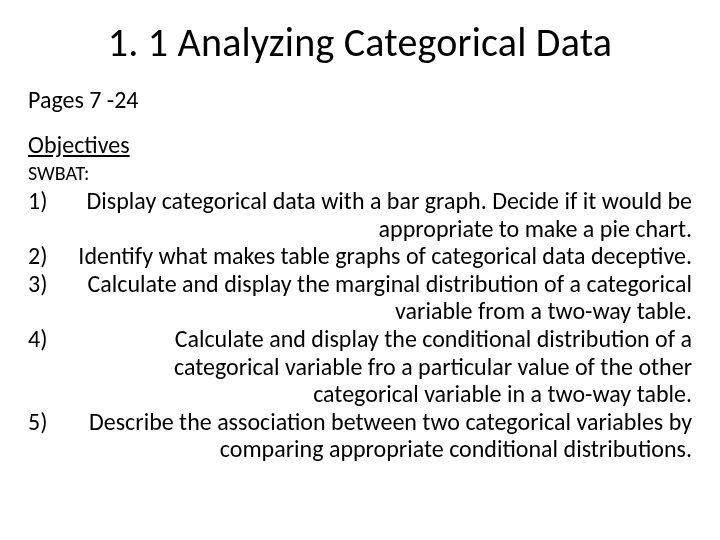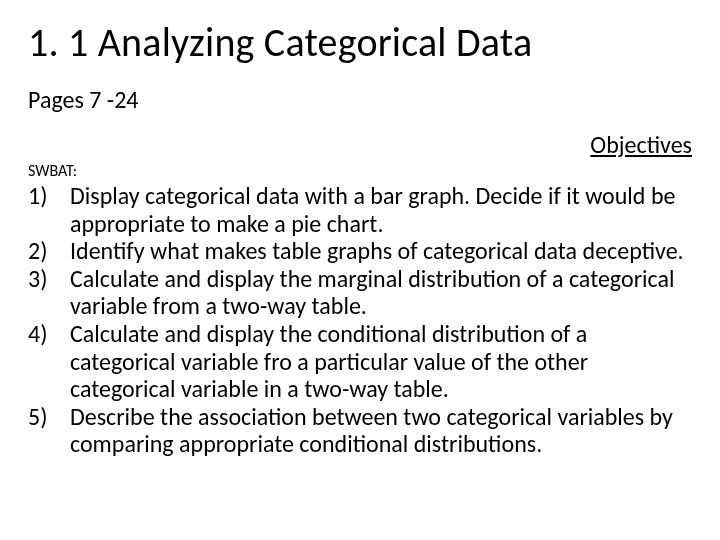--- a/index.html
+++ b/index.html
@@ -12,43 +12,44 @@
       height: 540px;
       background: #ffffff;
       font-family: Calibri, 'Segoe UI', Arial, sans-serif;
       color: #000000;
       padding: 18px 28px 20px 28px;
       overflow: hidden;
     }
     .title {
       font-size: 40px;
       font-weight: 400;
-      text-align: left;
+      text-align: center;
       margin-bottom: 18px;
       letter-spacing: 0.2px;
     }
     .pages {
       font-size: 24px;
       font-weight: 400;
       margin-bottom: 16px;
     }
     .subheading {
       font-size: 24px;
-      text-align: right;
+      text-align: left;
       text-decoration: underline;
       margin-bottom: 2px;
     }
     .swbat {
-      font-size: 16px;
+      font-size: 20px;
       margin-bottom: 2px;
     }
     .objectives-list {
       list-style: none;
       counter-reset: item;
       padding-left: 0;
+      text-align: right;
     }
     .objectives-list li {
       font-size: 24px;
       line-height: 1.15;
       padding-left: 42px;
       position: relative;
       margin-bottom: 0;
     }
     .objectives-list li::before {
       counter-increment: item;

